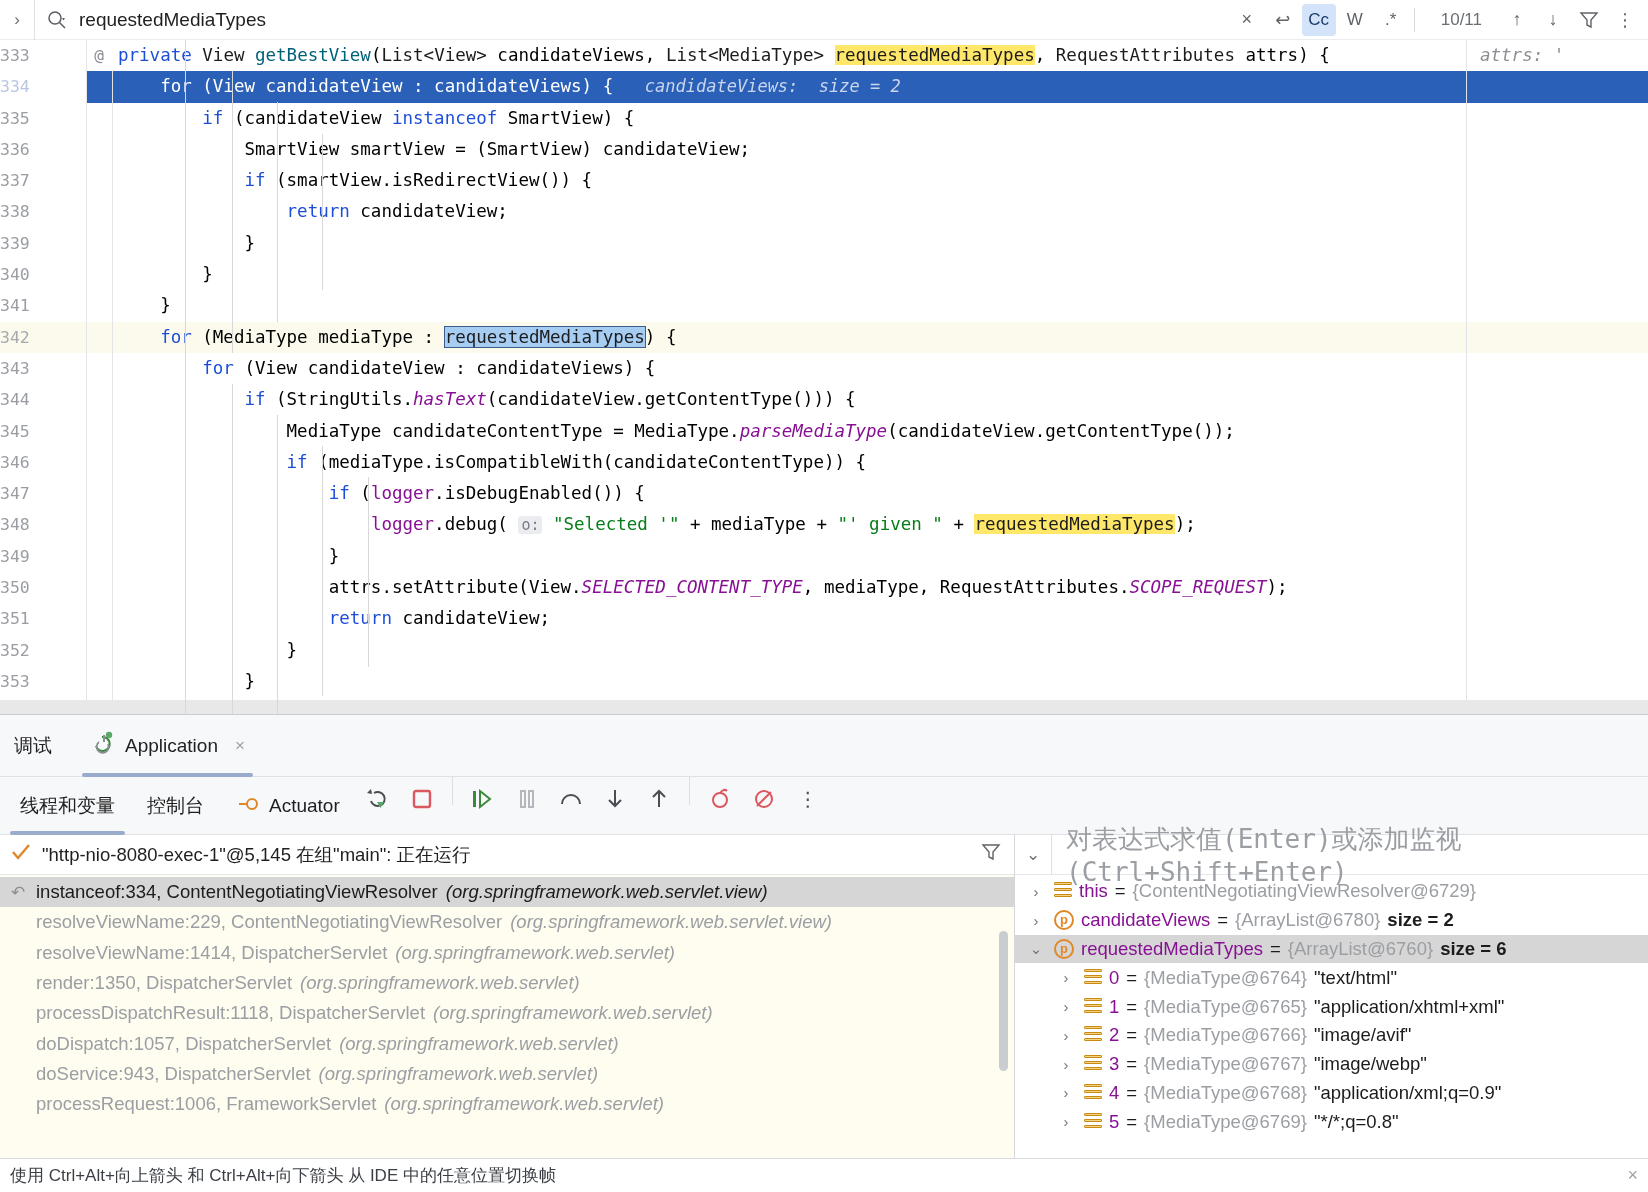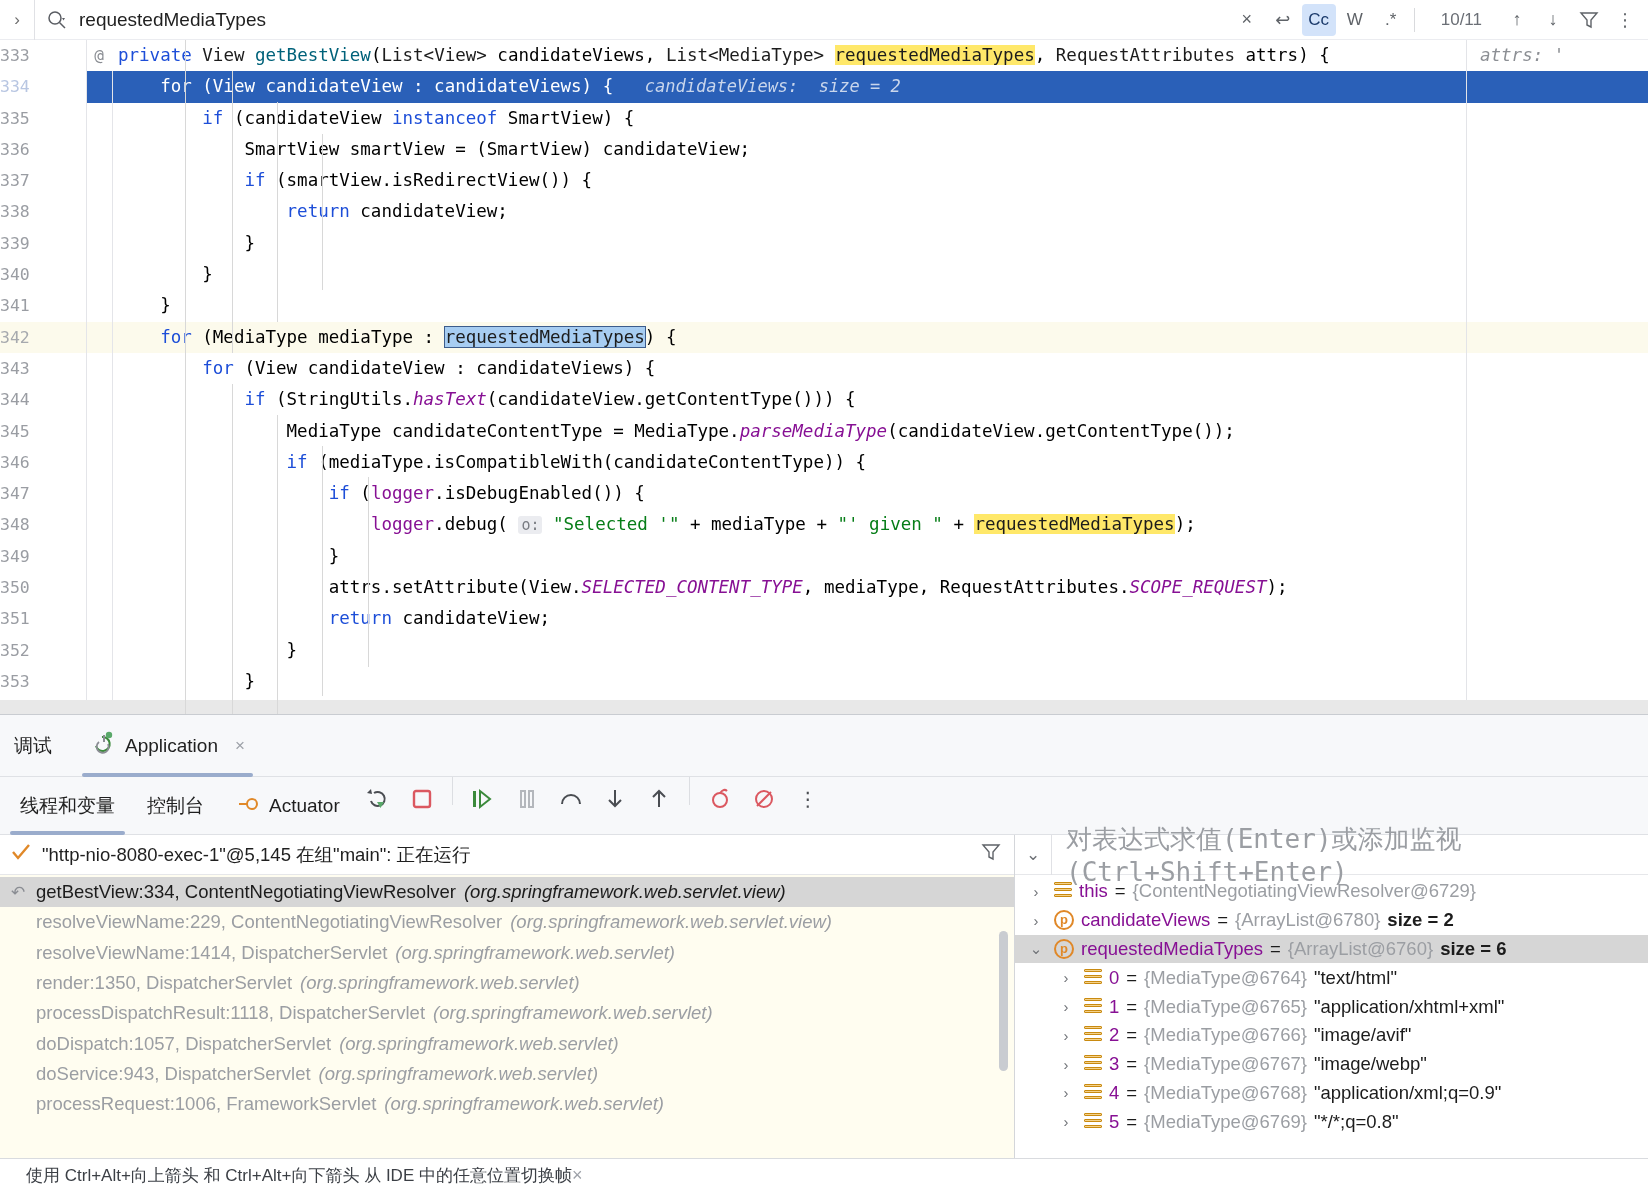--- a/index.html
+++ b/index.html
@@ -210,23 +210,23 @@
   .ico-list i:nth-child(2) { top: 6px; }
   .ico-list i:nth-child(3) { top: 12px; }
   .ico-p {
     width: 20px; height: 20px; border: 2px solid #e08828; border-radius: 50%;
     color: #e08828; font-size: 13px; font-weight: 700; line-height: 16px;
     text-align: center; display: inline-block;
   }
 
   .status-bar {
     position: absolute; left: 0; right: 0; bottom: 0; height: 34px;
-    display: flex; align-items: center; 
+    display: flex; align-items: center; justify-content: space-between;
     background: #ffffff; border-top: 1px solid #d9dbdf;
-    font-size: 17px; color: #3b3f45; padding: 0 26px;
+    font-size: 17px; color: #3b3f45; padding: 0 10px;
   }
   .status-bar .close { color: #9da1a8; font-size: 18px; }
 </style>
 </head>
 <body>
 
 <div class="app">
 
   <div class="find-bar">
     <div class="find-chevron">›</div>
@@ -378,21 +378,21 @@
           <span class="grow"></span>
           <span>
             <svg width="22" height="22" viewBox="0 0 22 22" fill="none" stroke="#5f6368" stroke-width="1.4">
               <path d="M3 4 h16 l-6 7 v7 l-4 -2 v-5 z"></path>
             </svg>
           </span>
         </div>
         <div class="frames-list" id="frames-list">
             <div class="frame-row selected">
               <span class="frame-icon">↶</span>
-              <span>getBestView:334, ContentNegotiatingViewResolver </span>
+              <span>instanceof:334, ContentNegotiatingViewResolver </span>
               <span class="ital">(org.springframework.web.servlet.view)</span>
             </div>
             <div class="frame-row">
               <span class="frame-icon"></span>
               <span>resolveViewName:229, ContentNegotiatingViewResolver </span>
               <span class="ital">(org.springframework.web.servlet.view)</span>
             </div>
             <div class="frame-row">
               <span class="frame-icon"></span>
               <span>resolveViewName:1414, DispatcherServlet </span>

